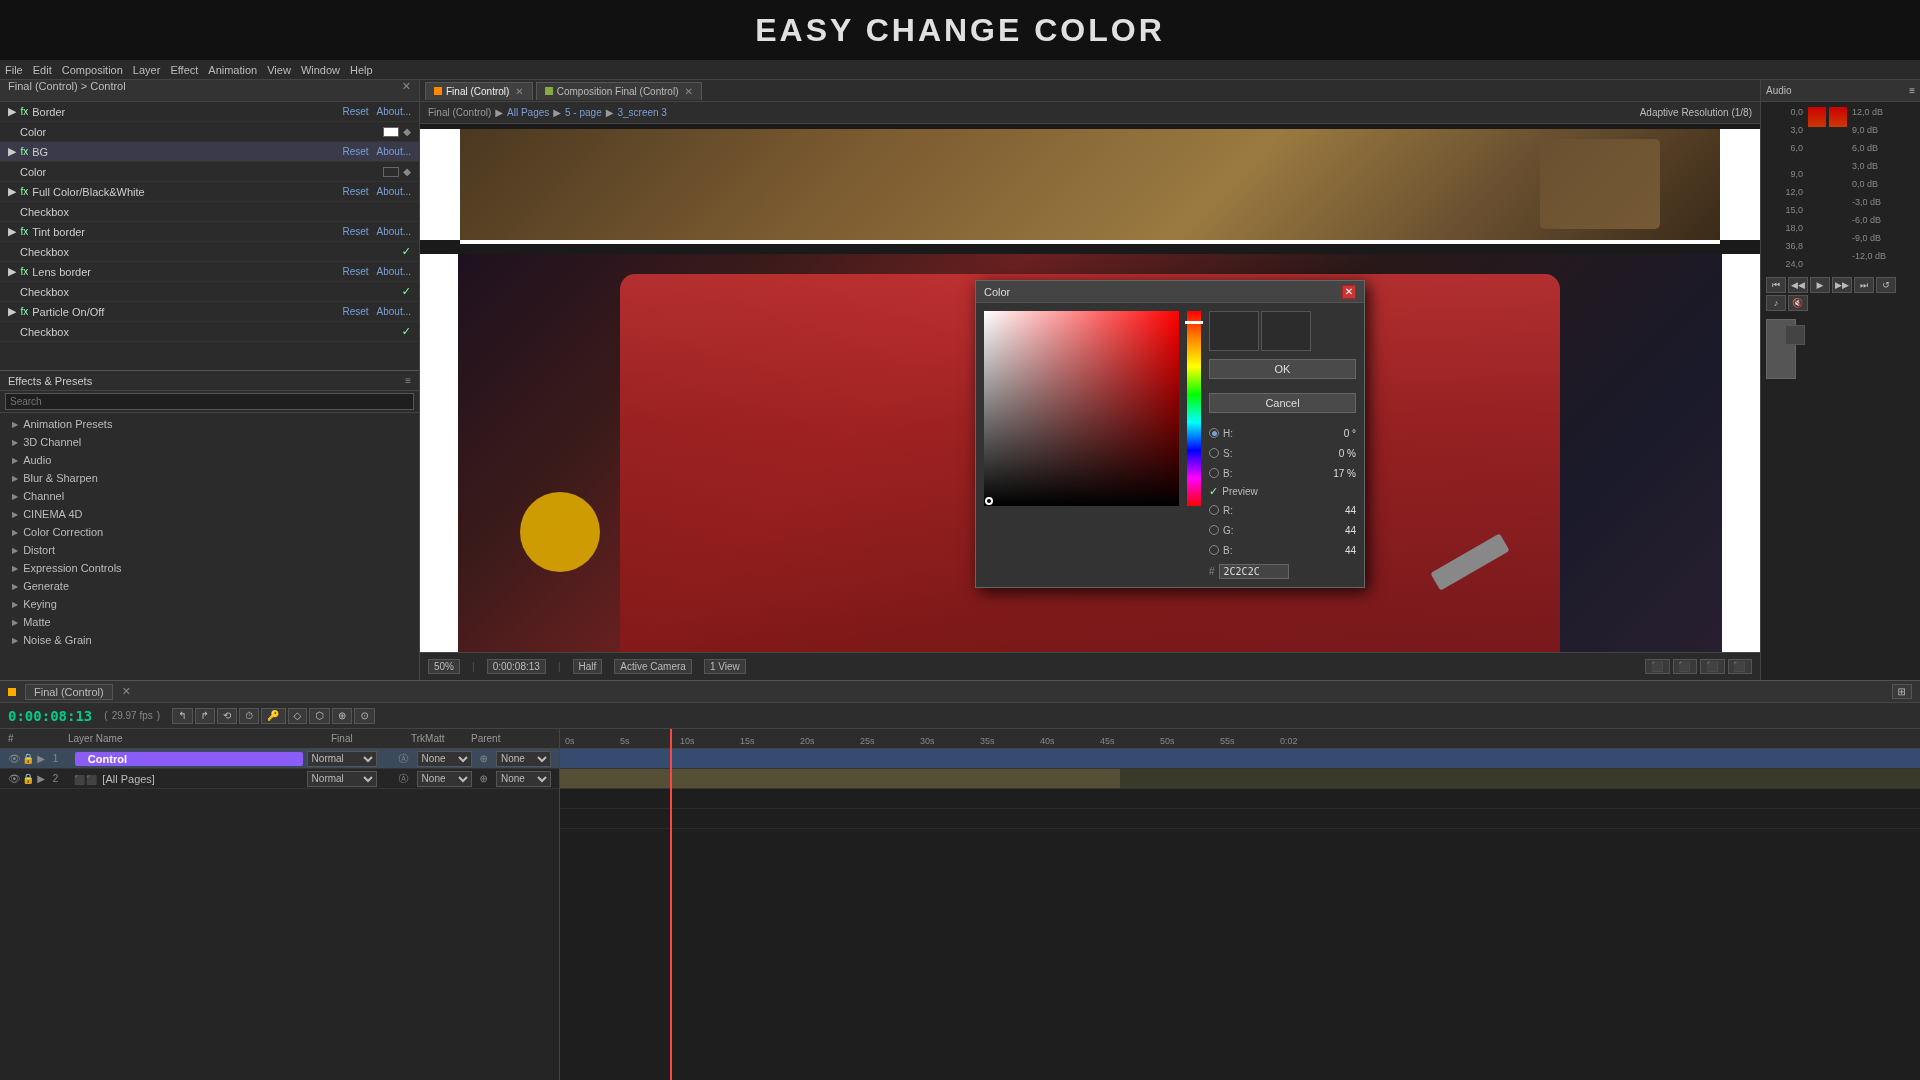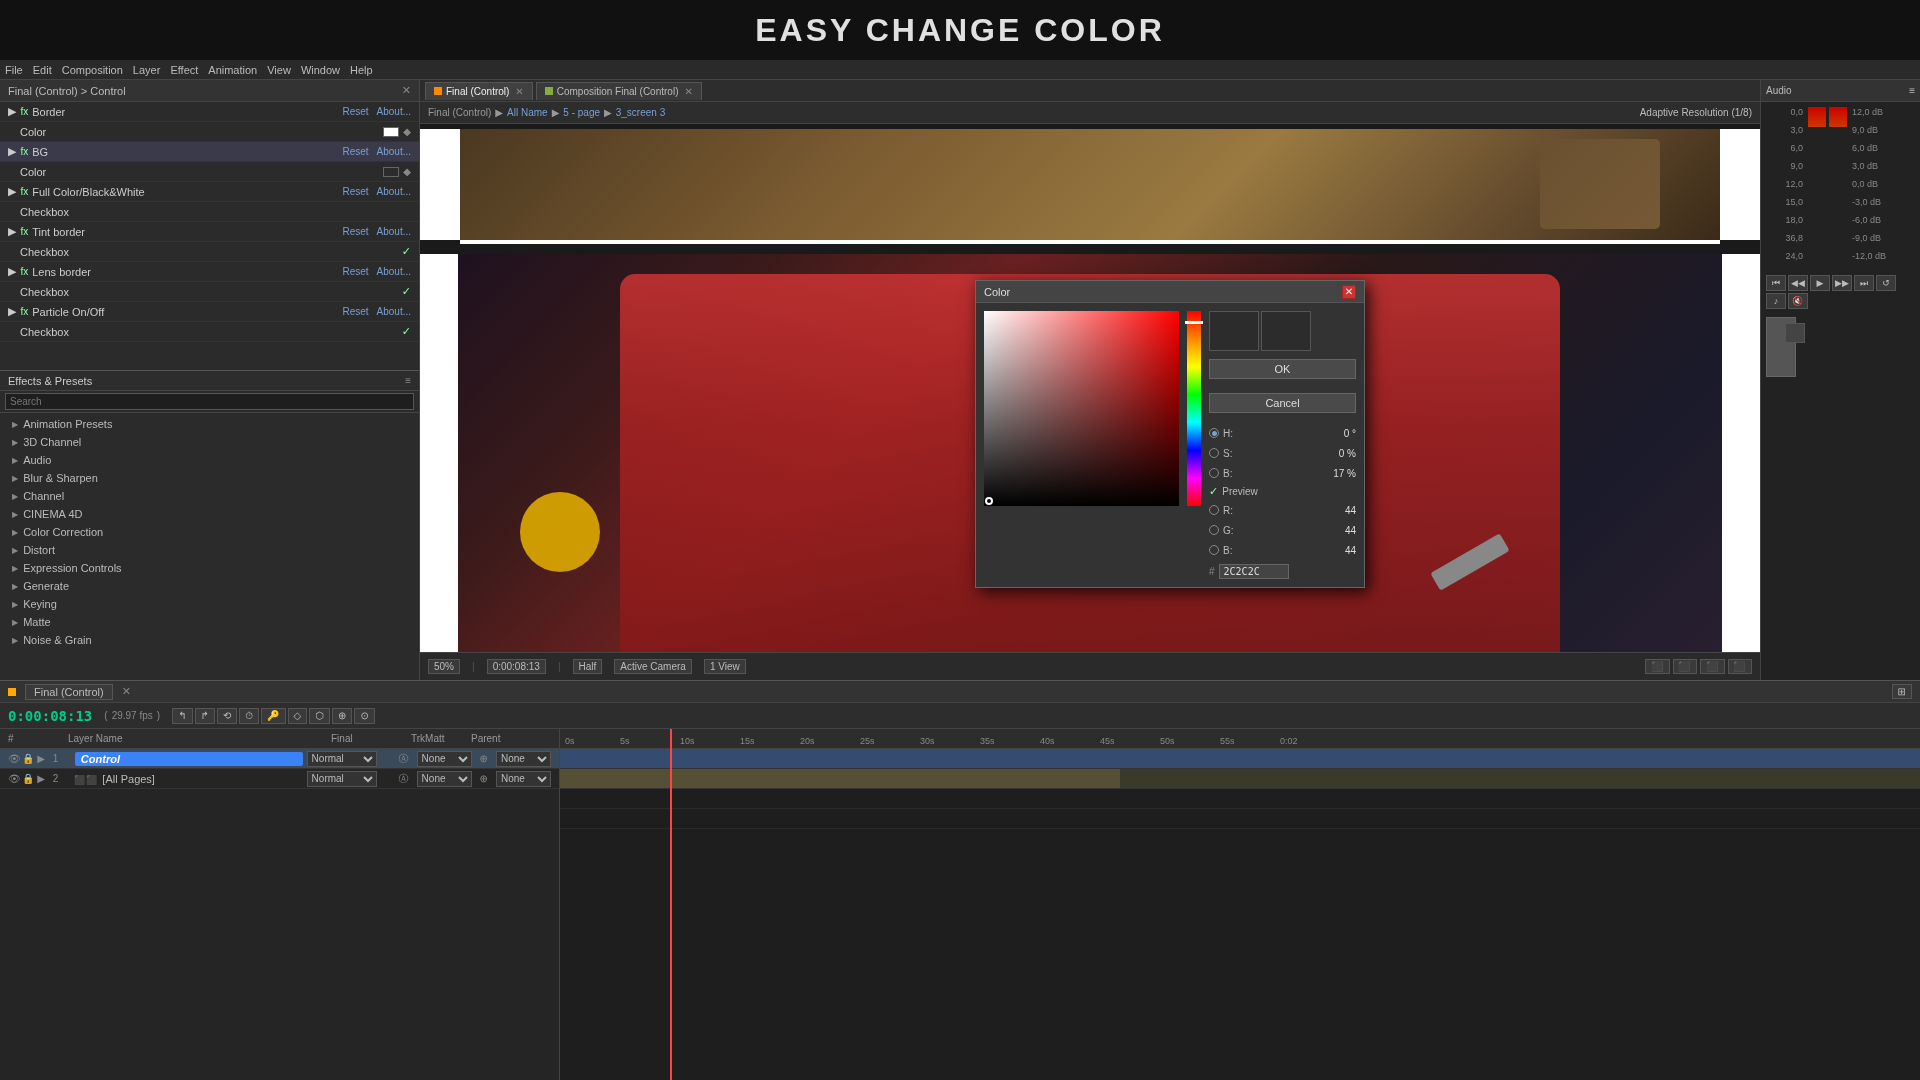--- a/index.html
+++ b/index.html
@@ -62,21 +62,20 @@
       bottom: 400px;
       background: #2b2b2b;
       border-right: 1px solid #444;
       overflow: hidden;
     }
     .panel-header {
       height: 22px;
       background: #333;
       border-bottom: 1px solid #444;
       display: flex;
-      align-items: center;
       padding: 0 8px;
       font-size: 11px;
       color: #ccc;
       justify-content: space-between;
     }
     .panel-title {
       font-size: 11px;
       color: #bbb;
     }
     .panel-close {
@@ -637,21 +636,21 @@
     <div class="viewer-tab">
       <span style="width:8px;height:8px;background:#88aa44;display:inline-block;margin-right:4px;"></span>
       <span>Composition Final (Control)</span>
       <span style="margin-left:6px;color:#888;cursor:pointer;">✕</span>
     </div>
   </div>
 
   <div style="height:22px;background:#2d2d2d;border-bottom:1px solid #444;display:flex;align-items:center;padding:0 8px;font-size:10px;color:#999;">
     <span>Final (Control)</span>
     <span style="margin:0 4px;">▶</span>
-    <span style="cursor:pointer;color:#7a9fd4;">All Name</span>
+    <span style="cursor:pointer;color:#7a9fd4;">All Pages</span>
     <span style="margin:0 4px;">▶</span>
     <span style="cursor:pointer;color:#7a9fd4;">5 - page</span>
     <span style="margin:0 4px;">▶</span>
     <span style="cursor:pointer;color:#7a9fd4;">3_screen 3</span>
     <span style="margin-left:auto;font-size:10px;color:#bbb;">Adaptive Resolution (1/8)</span>
   </div>
 
   <div style="position:absolute;top:44px;left:0;right:0;bottom:28px;background:#1a1a1a;overflow:hidden;">
 
     <div style="height:115px;background:linear-gradient(135deg,#4a3820 0%,#7a5a30 30%,#9a7a40 60%,#6a5030 80%,#3a2a18 100%);border-bottom:4px solid white;position:relative;margin:5px 40px;">
@@ -697,21 +696,21 @@
 <div class="right-panel">
   <div style="height:22px;background:#333;border-bottom:1px solid #444;display:flex;align-items:center;padding:0 5px;font-size:10px;color:#bbb;">
     <span>Audio</span>
     <span style="margin-left:auto;cursor:pointer;">≡</span>
   </div>
 
   <div style="display:flex;padding:5px;gap:2px;">
     <div style="width:40px;font-size:9px;color:#888;text-align:right;padding-right:3px;">
       <div style="margin-bottom:8px">0,0</div>
       <div style="margin-bottom:8px">3,0</div>
-      <div style="margin-bottom:8px">6,0</div>
+      <div style="margin-bottom:16px">6,0</div>
       <div style="margin-bottom:8px">9,0</div>
       <div style="margin-bottom:8px">12,0</div>
       <div style="margin-bottom:8px">15,0</div>
       <div style="margin-bottom:8px">18,0</div>
       <div style="margin-bottom:8px">36,8</div>
       <div>24,0</div>
     </div>
     <div style="display:flex;gap:3px;">
       <div style="width:18px;height:160px;background:linear-gradient(to top,#00cc00 0%,#aacc00 60%,#ccaa00 75%,#cc4400 85%,#cc0000 100%);position:relative;">
         <div style="position:absolute;bottom:0;left:0;right:0;height:140px;background:#222;"></div>
@@ -861,21 +860,21 @@
       <span style="width:80px;">Parent</span>
     </div>
 
     <div class="layer-row selected">
       <span style="display:flex;gap:2px;align-items:center;margin-right:4px;">
         <span style="font-size:10px;color:#888;">👁</span>
         <span style="font-size:10px;color:#888;">🔒</span>
         <span style="font-size:10px;color:#888;">▶</span>
       </span>
       <span class="layer-num">1</span>
-      <span style="flex:1;background:#3b82f6;color:white;padding:1px 6px;border-radius:2px;font-size:11px;font-weight:bold;font-style:italic;">Control</span>
+      <span style="flex:1;background:#8b5cf6;color:white;padding:1px 13px;border-radius:2px;font-size:11px;font-weight:bold;">Control</span>
       <select class="layer-mode-select">
         <option>Normal</option>
       </select>
       <span style="width:10px;"></span>
       <span style="font-size:10px;color:#888;margin:0 4px;">Ⓐ</span>
       <select style="background:#333;border:1px solid #555;color:#bbb;font-size:10px;width:55px;height:16px;">
         <option>None</option>
       </select>
       <span style="font-size:10px;color:#888;margin:0 4px;">⊕</span>
       <select style="background:#333;border:1px solid #555;color:#bbb;font-size:10px;width:55px;height:16px;">

